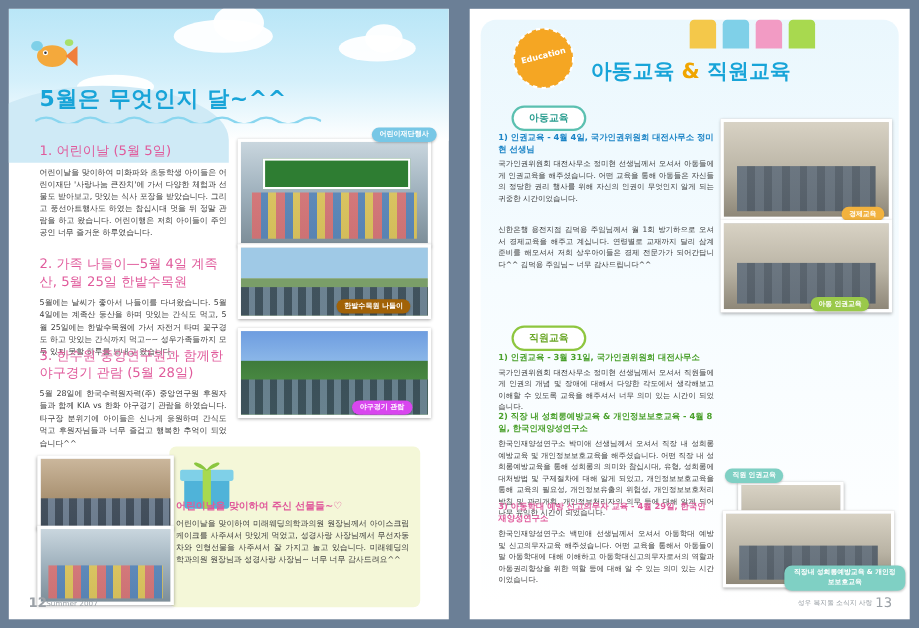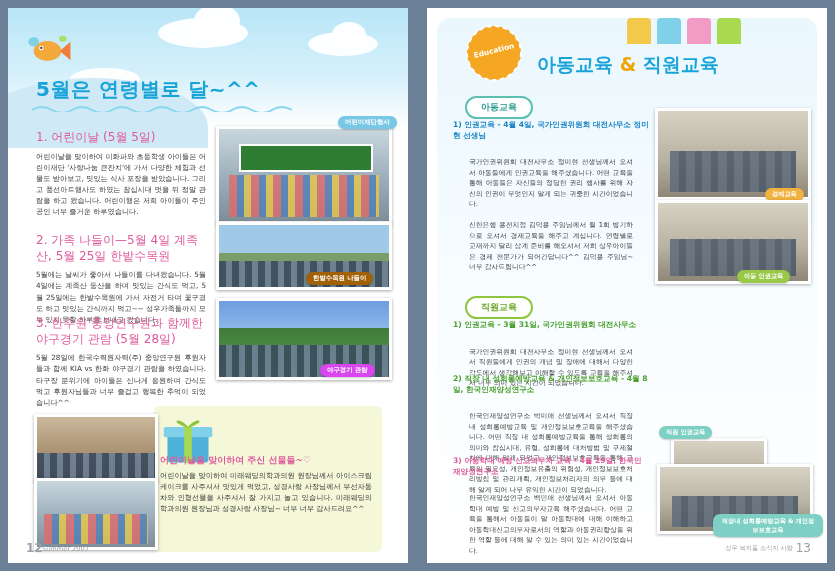--- a/index.html
+++ b/index.html
@@ -113,21 +113,21 @@
   .ttl-right .amp{color:#f0a500;}
 
   .pill{
     position:absolute;background:#fff;border:2px solid #5bc0b0;color:#2a9d8f;
     font-size:9px;font-weight:bold;padding:3px 14px;border-radius:12px;
   }
   .pill2{border-color:#8ec63f;color:#6aa626;}
 
   .ritem{position:absolute;width:196px;}
   .ritem h4{margin:0 0 3px 0;font-size:7.6px;font-weight:bold;line-height:1.4;}
-  .ritem p{margin:16px;font-size:6.8px;line-height:1.55;color:#3a3a3a;text-align:justify;}
+  .ritem p{margin:0;font-size:6.8px;line-height:1.55;color:#3a3a3a;text-align:justify;}
   .blue h4{color:#1b84c6;}
   .green h4{color:#4aa02c;}
   .pinkh h4{color:#e05a9b;}
 
   .rp{position:absolute;background:#ccc;border:3px solid #fff;box-shadow:0 1px 3px rgba(0,0,0,.3);overflow:hidden;}
   .rp1{left:228px;top:100px;width:150px;height:86px;}
   .rp2{left:228px;top:192px;width:150px;height:78px;}
   .rp3{left:244px;top:430px;width:90px;height:62px;}
   .rp4{left:230px;top:456px;width:150px;height:64px;}
 
@@ -181,21 +181,21 @@
 
     <svg class="fish" viewBox="0 0 60 44">
       <ellipse cx="28" cy="22" rx="18" ry="13" fill="#f4a93c"></ellipse>
       <polygon points="44,22 58,10 58,34" fill="#f07f3c"></polygon>
       <circle cx="20" cy="18" r="3" fill="#fff"></circle>
         <circle cx="20" cy="18" r="1.5" fill="#333"></circle>
       <ellipse cx="10" cy="10" rx="7" ry="6" fill="#7fd0e8"></ellipse>
       <ellipse cx="48" cy="6" rx="5" ry="4" fill="#a8e06a"></ellipse>
     </svg>
 
-    <div class="ttl-left">5월은 연령별로 달~^^</div>
+    <div class="ttl-left">5월은 무엇인지 달~^^</div>
     <svg class="wave" viewBox="0 0 260 8" preserveAspectRatio="none">
       <path d="M0 6 Q 10 0 20 6 T 40 6 T 60 6 T 80 6 T 100 6 T 120 6 T 140 6 T 160 6 T 180 6 T 200 6 T 220 6 T 240 6 T 260 6" fill="none" stroke="#8ad6ef" stroke-width="2"></path>
     </svg>
 
     <div class="sec s1">
       <h3>1. 어린이날 (5월 5일)</h3>
       <p>어린이날을 맞이하여 미화파와 초등학생 아이들은 어린이재단 '사랑나눔 큰잔치'에 가서 다양한 체험과 선물도 받아보고, 맛있는 식사 포장을 받았습니다. 그리고 풍선아트행사도 하였는 참십시대 멋을 뒤 정말 관람을 하고 왔습니다. 어린이행은 저희 아이들이 주인공인 너무 즐거운 하루였습니다.</p>
     </div>
     <div class="sec s2">
       <h3>2. 가족 나들이—5월 4일 계족산, 5월 25일 한밭수목원</h3>

